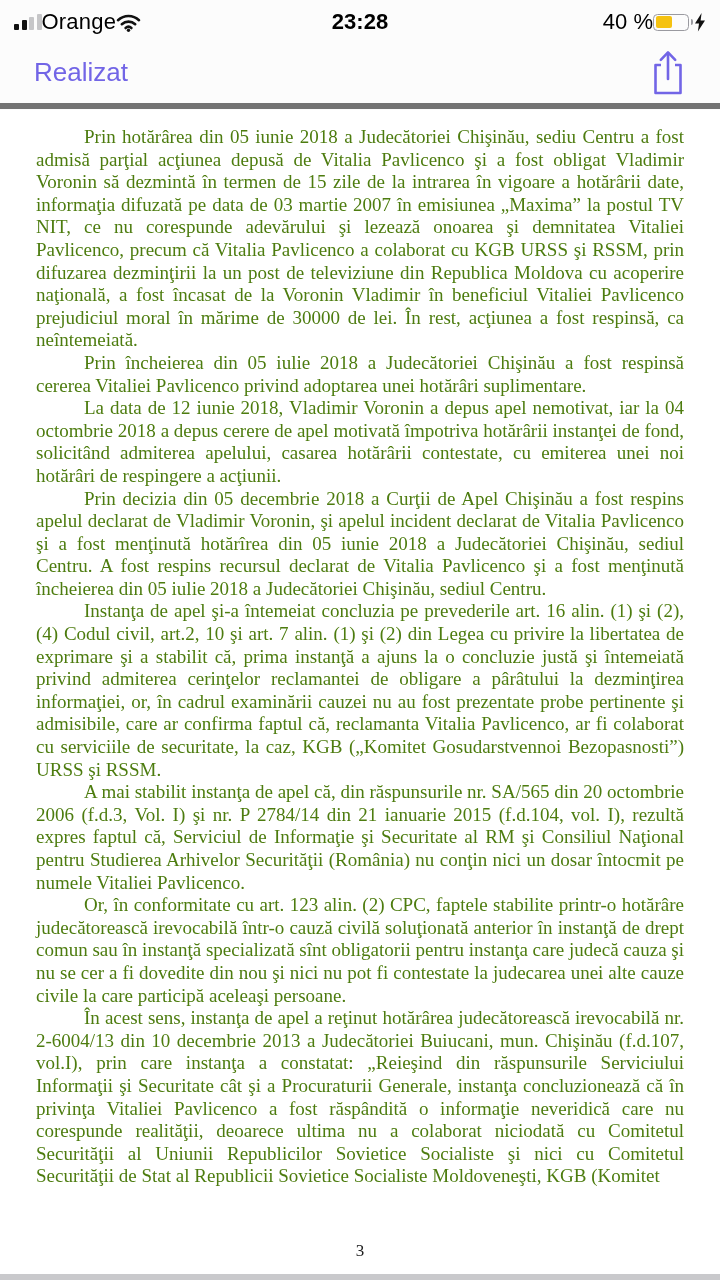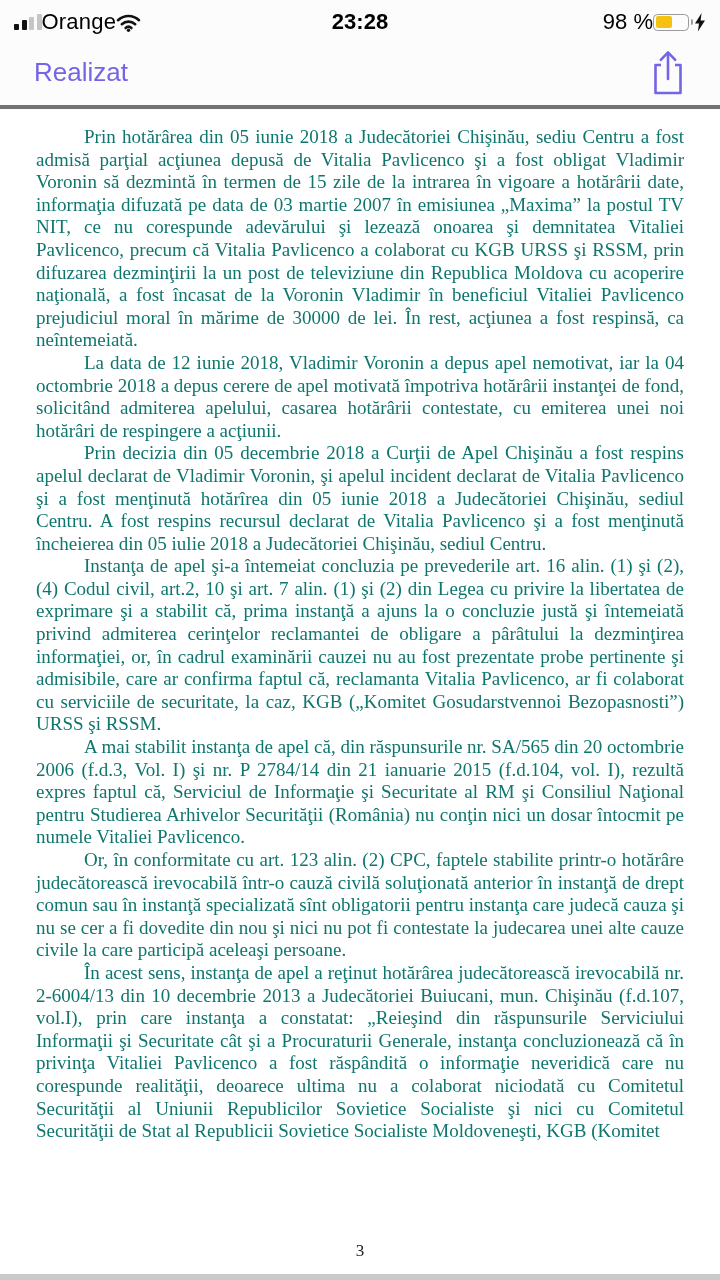--- a/index.html
+++ b/index.html
@@ -41,21 +41,21 @@
     width: 49%; border-radius: 2px; background: #f5c211;
   }
   .battery .cap {
     position: absolute; right: -5px; top: 4.5px; width: 2.5px; height: 6px;
     background: #9a9aa0; border-radius: 0 2px 2px 0;
   }
 
   
   .nav-bar {
     position: absolute; top: 40px; left: 0; right: 0; height: 69px;
-    border-bottom: 4px solid #737373;
+    border-bottom: 6px solid #737373;
     background: #fcfcfc;
   }
   .nav-done {
     position: absolute; left: 34px; top: 17px;
     font-size: 26px; color: #7265e6; background: none; border: none;
     font-family: "Liberation Sans", sans-serif; cursor: pointer;
   }
   .nav-title {
     position: absolute; left: 0; right: 0; top: 19px; text-align: center;
     font-size: 25px; font-weight: 700; color: #0c0c0c;
@@ -72,21 +72,21 @@
   }
   .text-block {
     position: absolute; top: 0; left: 0; right: 0; bottom: 42px;
     overflow: hidden;
     padding: 16px 36px 0 36px;
   }
   .text-block p {
     font-family: "Liberation Serif", serif;
     font-size: 19px; line-height: 22.6px;
     text-align: justify; text-indent: 48px;
-    color: #0f766e;
+    color: #4d7c0f;
   }
   .page-number {
     position: absolute; left: 0; right: 0; bottom: 13px;
     text-align: center;
     font-family: "Liberation Serif", serif; font-size: 17px; color: #222;
   }
   .page-gap {
     position: absolute; bottom: 0; left: 0; right: 0; height: 6px;
     background: #c9c9cc;
   }
@@ -107,21 +107,21 @@
       <svg width="25" height="18" viewBox="0 0 25 18">
         <path d="M2 6.2 C8 .6 17 .6 23 6.2" fill="none" stroke="#111" stroke-width="2.6" stroke-linecap="round"></path>
         <path d="M5.8 10.2 C9.7 6.7 15.3 6.7 19.2 10.2" fill="none" stroke="#111" stroke-width="2.6" stroke-linecap="round"></path>
         <path d="M9.6 14 C11.3 12.5 13.7 12.5 15.4 14" fill="none" stroke="#111" stroke-width="2.6" stroke-linecap="round"></path>
         <circle cx="12.5" cy="16.2" r="1.7" fill="#111"></circle>
       </svg>
     </span>
   </div>
   <div class="sb-center">23:28</div>
   <div class="sb-right">
-    <span>98 %</span>
+    <span>40 %</span>
     <span class="battery-wrap">
       <span class="battery">
           <span class="fill"></span>
           <span class="cap"></span>
         </span>
       <span style="display:inline-flex;">
         <svg width="12" height="19" viewBox="0 0 12 19">
           <path d="M7.6 0 L1 10.6 L5 10.6 L3.9 18.6 L11 7.6 L6.6 7.6 Z" fill="#111"></path>
         </svg>
       </span>
@@ -138,20 +138,21 @@
         <path d="M20 31 V5.5" fill="none" stroke="#7265e6" stroke-width="2.6" stroke-linecap="round"></path>
         <path d="M12.8 11.8 L20 4.4 L27.2 11.8" fill="none" stroke="#7265e6" stroke-width="2.6" stroke-linecap="round" stroke-linejoin="round"></path>
       </svg>
     </span>
   </button>
 </div>
 
 <div class="pdf-page">
   <div class="text-block">
       <p>Prin hotărârea din 05 iunie 2018 a Judecătoriei Chişinău, sediu Centru a fost admisă parţial acţiunea depusă de Vitalia Pavlicenco şi a fost obligat Vladimir Voronin să dezmintă în termen de 15 zile de la intrarea în vigoare a hotărârii date, informaţia difuzată pe data de 03 martie 2007 în emisiunea „Maxima” la postul TV NIT, ce nu corespunde adevărului şi lezează onoarea şi demnitatea Vitaliei Pavlicenco, precum că Vitalia Pavlicenco a colaborat cu KGB URSS şi RSSM, prin difuzarea dezminţirii la un post de televiziune din Republica Moldova cu acoperire naţională, a fost încasat de la Voronin Vladimir în beneficiul Vitaliei Pavlicenco prejudiciul moral în mărime de 30000 de lei. În rest, acţiunea a fost respinsă, ca neîntemeiată.</p>
+      <p>Prin încheierea din 05 iulie 2018 a Judecătoriei Chişinău a fost respinsă cererea Vitaliei Pavlicenco privind adoptarea unei hotărâri suplimentare.</p>
       <p>La data de 12 iunie 2018, Vladimir Voronin a depus apel nemotivat, iar la 04 octombrie 2018 a depus cerere de apel motivată împotriva hotărârii instanţei de fond, solicitând admiterea apelului, casarea hotărârii contestate, cu emiterea unei noi hotărâri de respingere a acţiunii.</p>
       <p>Prin decizia din 05 decembrie 2018 a Curţii de Apel Chişinău a fost respins apelul declarat de Vladimir Voronin, şi apelul incident declarat de Vitalia Pavlicenco şi a fost menţinută hotărîrea din 05 iunie 2018 a Judecătoriei Chişinău, sediul Centru. A fost respins recursul declarat de Vitalia Pavlicenco şi a fost menţinută încheierea  din 05 iulie 2018 a Judecătoriei Chişinău, sediul Centru.</p>
       <p>Instanţa de apel şi-a întemeiat concluzia pe prevederile art. 16 alin. (1) şi (2), (4) Codul civil, art.2, 10 şi art. 7 alin. (1) şi (2) din Legea cu privire la libertatea de exprimare şi a stabilit că, prima instanţă a ajuns la o concluzie justă şi întemeiată privind admiterea cerinţelor reclamantei de obligare a pârâtului la dezminţirea informaţiei, or, în cadrul examinării cauzei nu au fost prezentate probe pertinente şi admisibile, care ar confirma faptul că, reclamanta Vitalia Pavlicenco, ar fi colaborat cu serviciile de securitate, la caz, KGB („Komitet Gosudarstvennoi Bezopasnosti”) URSS şi RSSM.</p>
       <p>A mai stabilit instanţa de apel că, din răspunsurile nr. SA/565 din 20 octombrie 2006 (f.d.3, Vol. I) şi nr. P 2784/14 din 21 ianuarie 2015 (f.d.104, vol. I), rezultă expres faptul că, Serviciul de Informaţie şi Securitate al RM şi Consiliul Naţional pentru Studierea Arhivelor Securităţii (România) nu conţin nici un dosar întocmit pe numele Vitaliei Pavlicenco.</p>
       <p>Or, în conformitate cu art. 123 alin. (2) CPC, faptele stabilite printr-o hotărâre judecătorească irevocabilă într-o cauză civilă soluţionată anterior în instanţă de drept comun sau în instanţă specializată sînt obligatorii pentru instanţa care judecă cauza şi nu se cer a fi dovedite din nou şi nici nu pot fi contestate la judecarea unei alte cauze civile la care participă aceleaşi persoane.</p>
       <p>În acest sens, instanţa de apel a reţinut hotărârea judecătorească irevocabilă nr. 2-6004/13 din 10 decembrie 2013 a Judecătoriei Buiucani, mun. Chişinău (f.d.107, vol.I), prin care instanţa a constatat: „Reieşind din răspunsurile Serviciului Informaţii şi Securitate cât şi a Procuraturii Generale, instanţa concluzionează că în privinţa Vitaliei Pavlicenco a fost răspândită o informaţie neveridică care nu corespunde realităţii, deoarece ultima nu a colaborat niciodată cu Comitetul Securităţii al Uniunii Republicilor Sovietice Socialiste şi nici cu Comitetul Securităţii de Stat al Republicii Sovietice Socialiste Moldoveneşti, KGB (Komitet</p>
     </div>
   <div class="page-number">3</div>
 </div>
 

